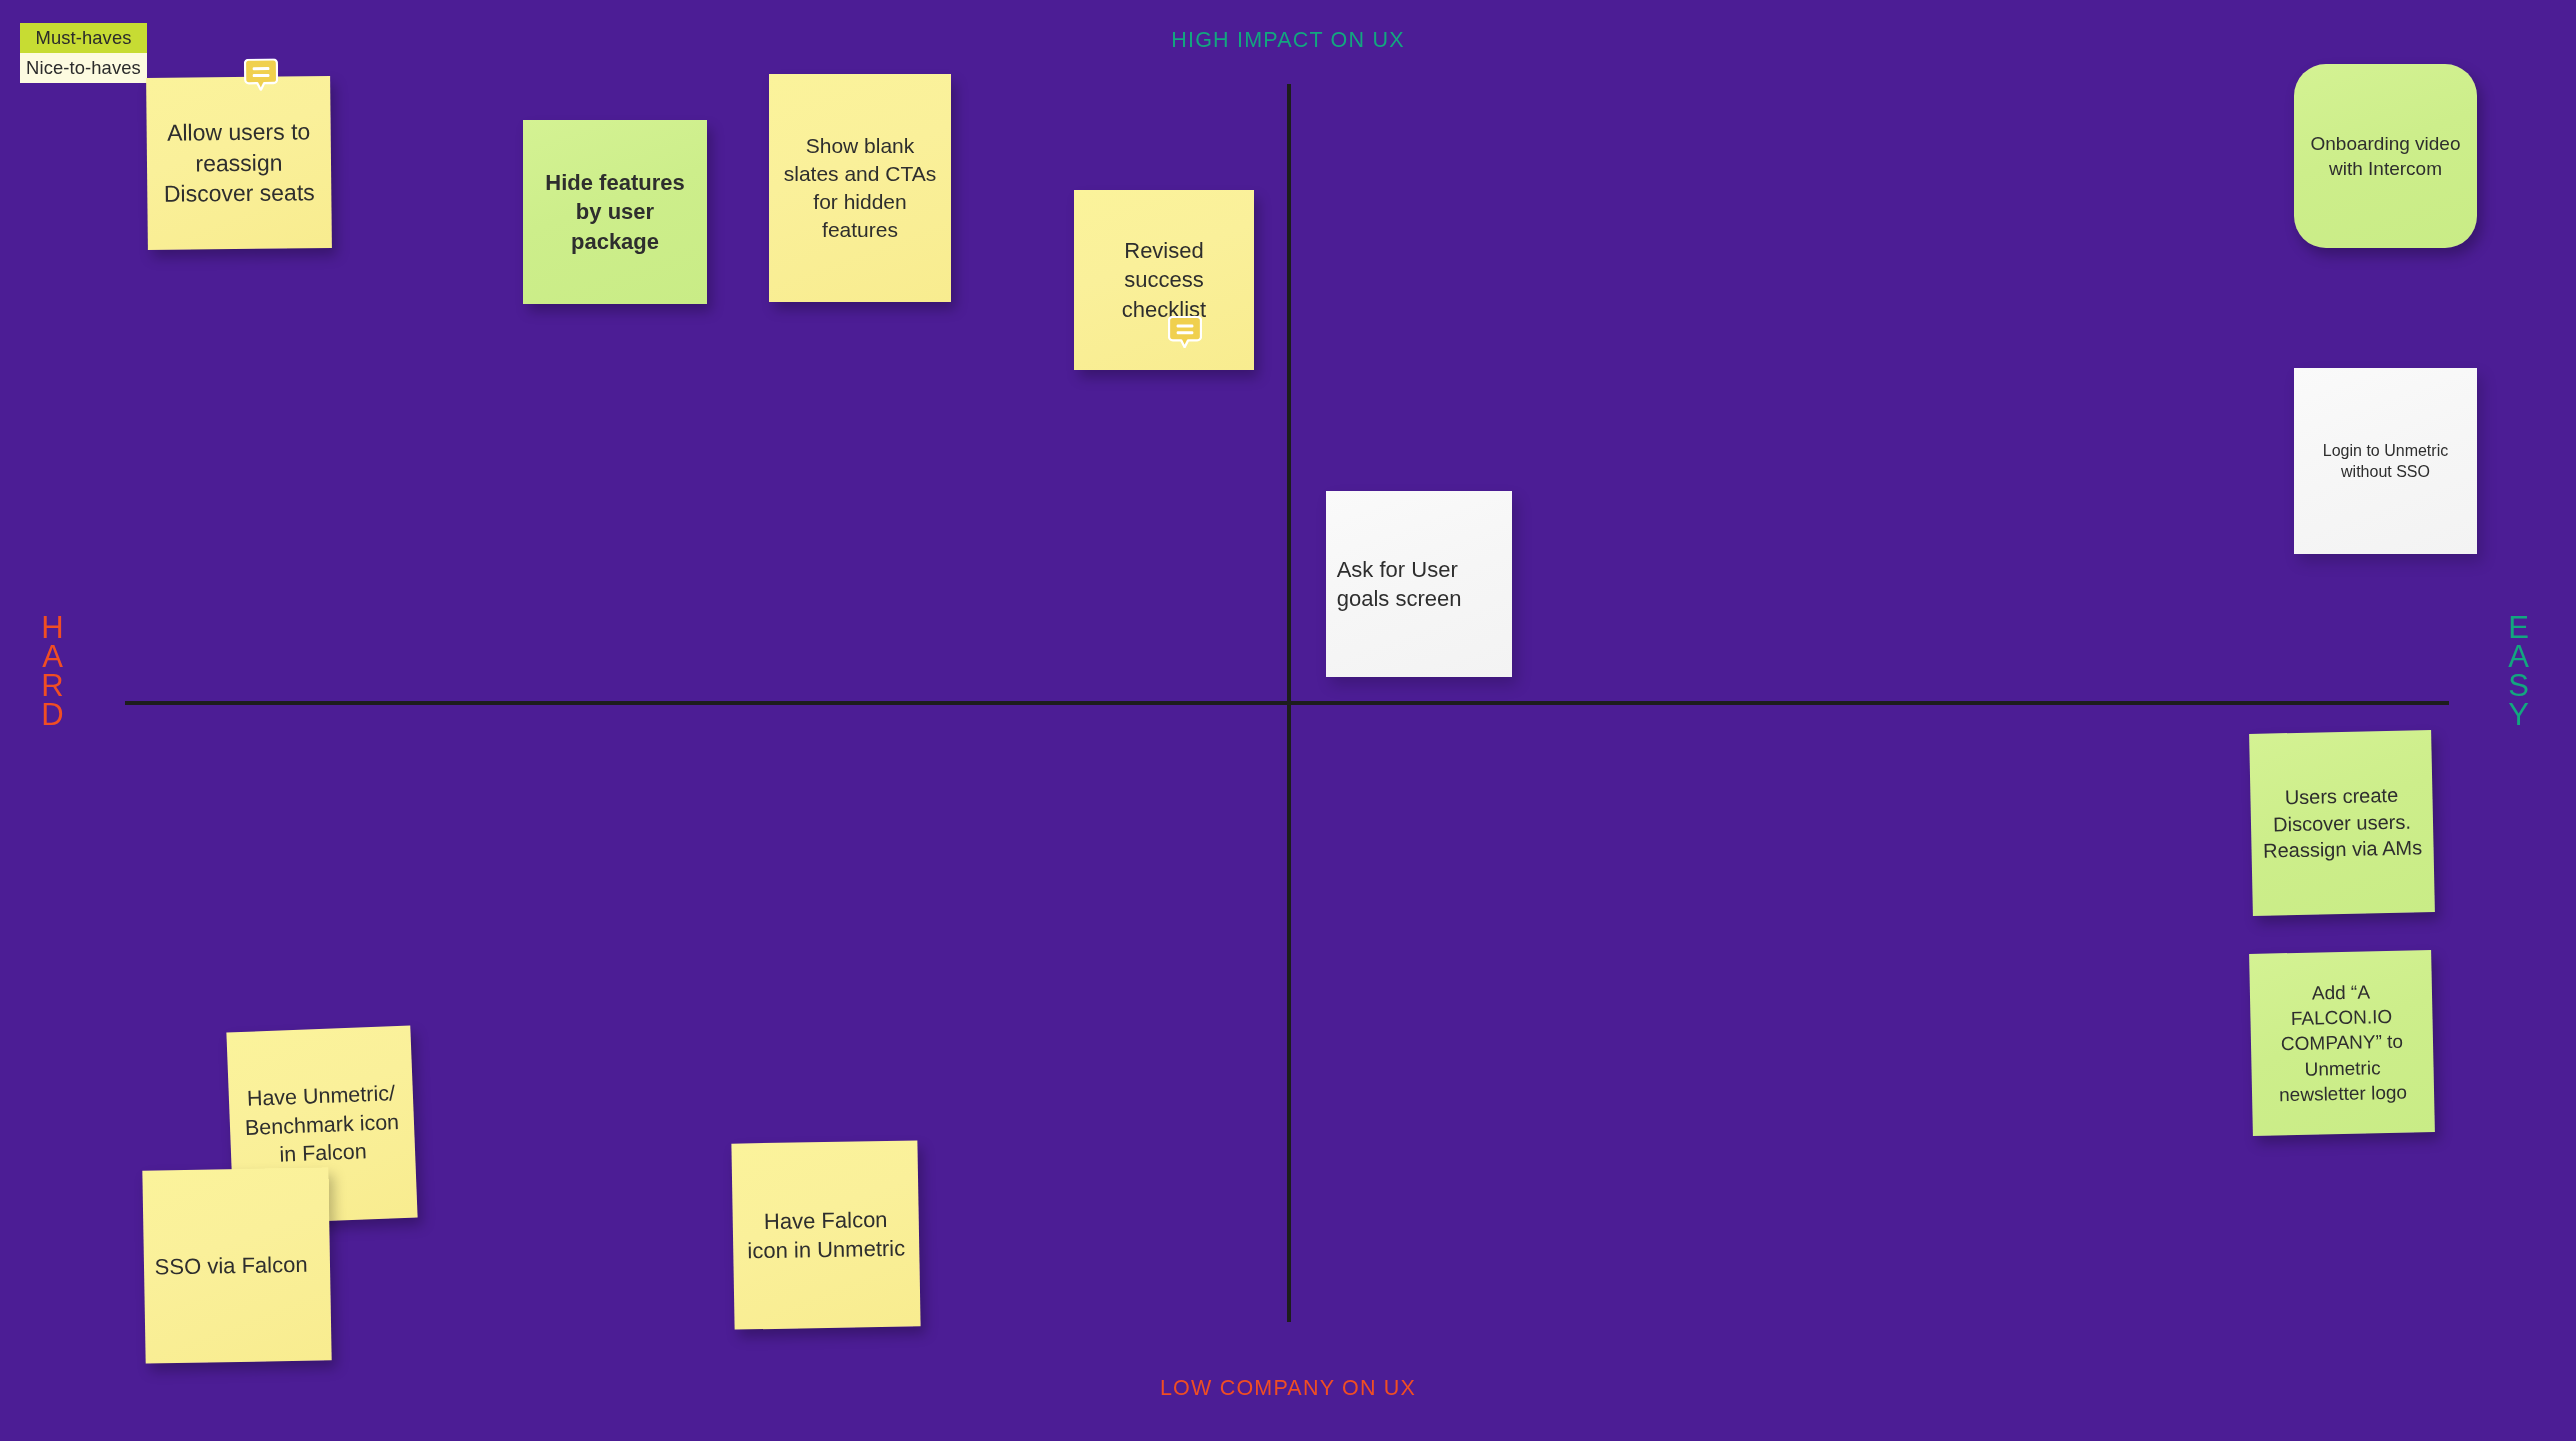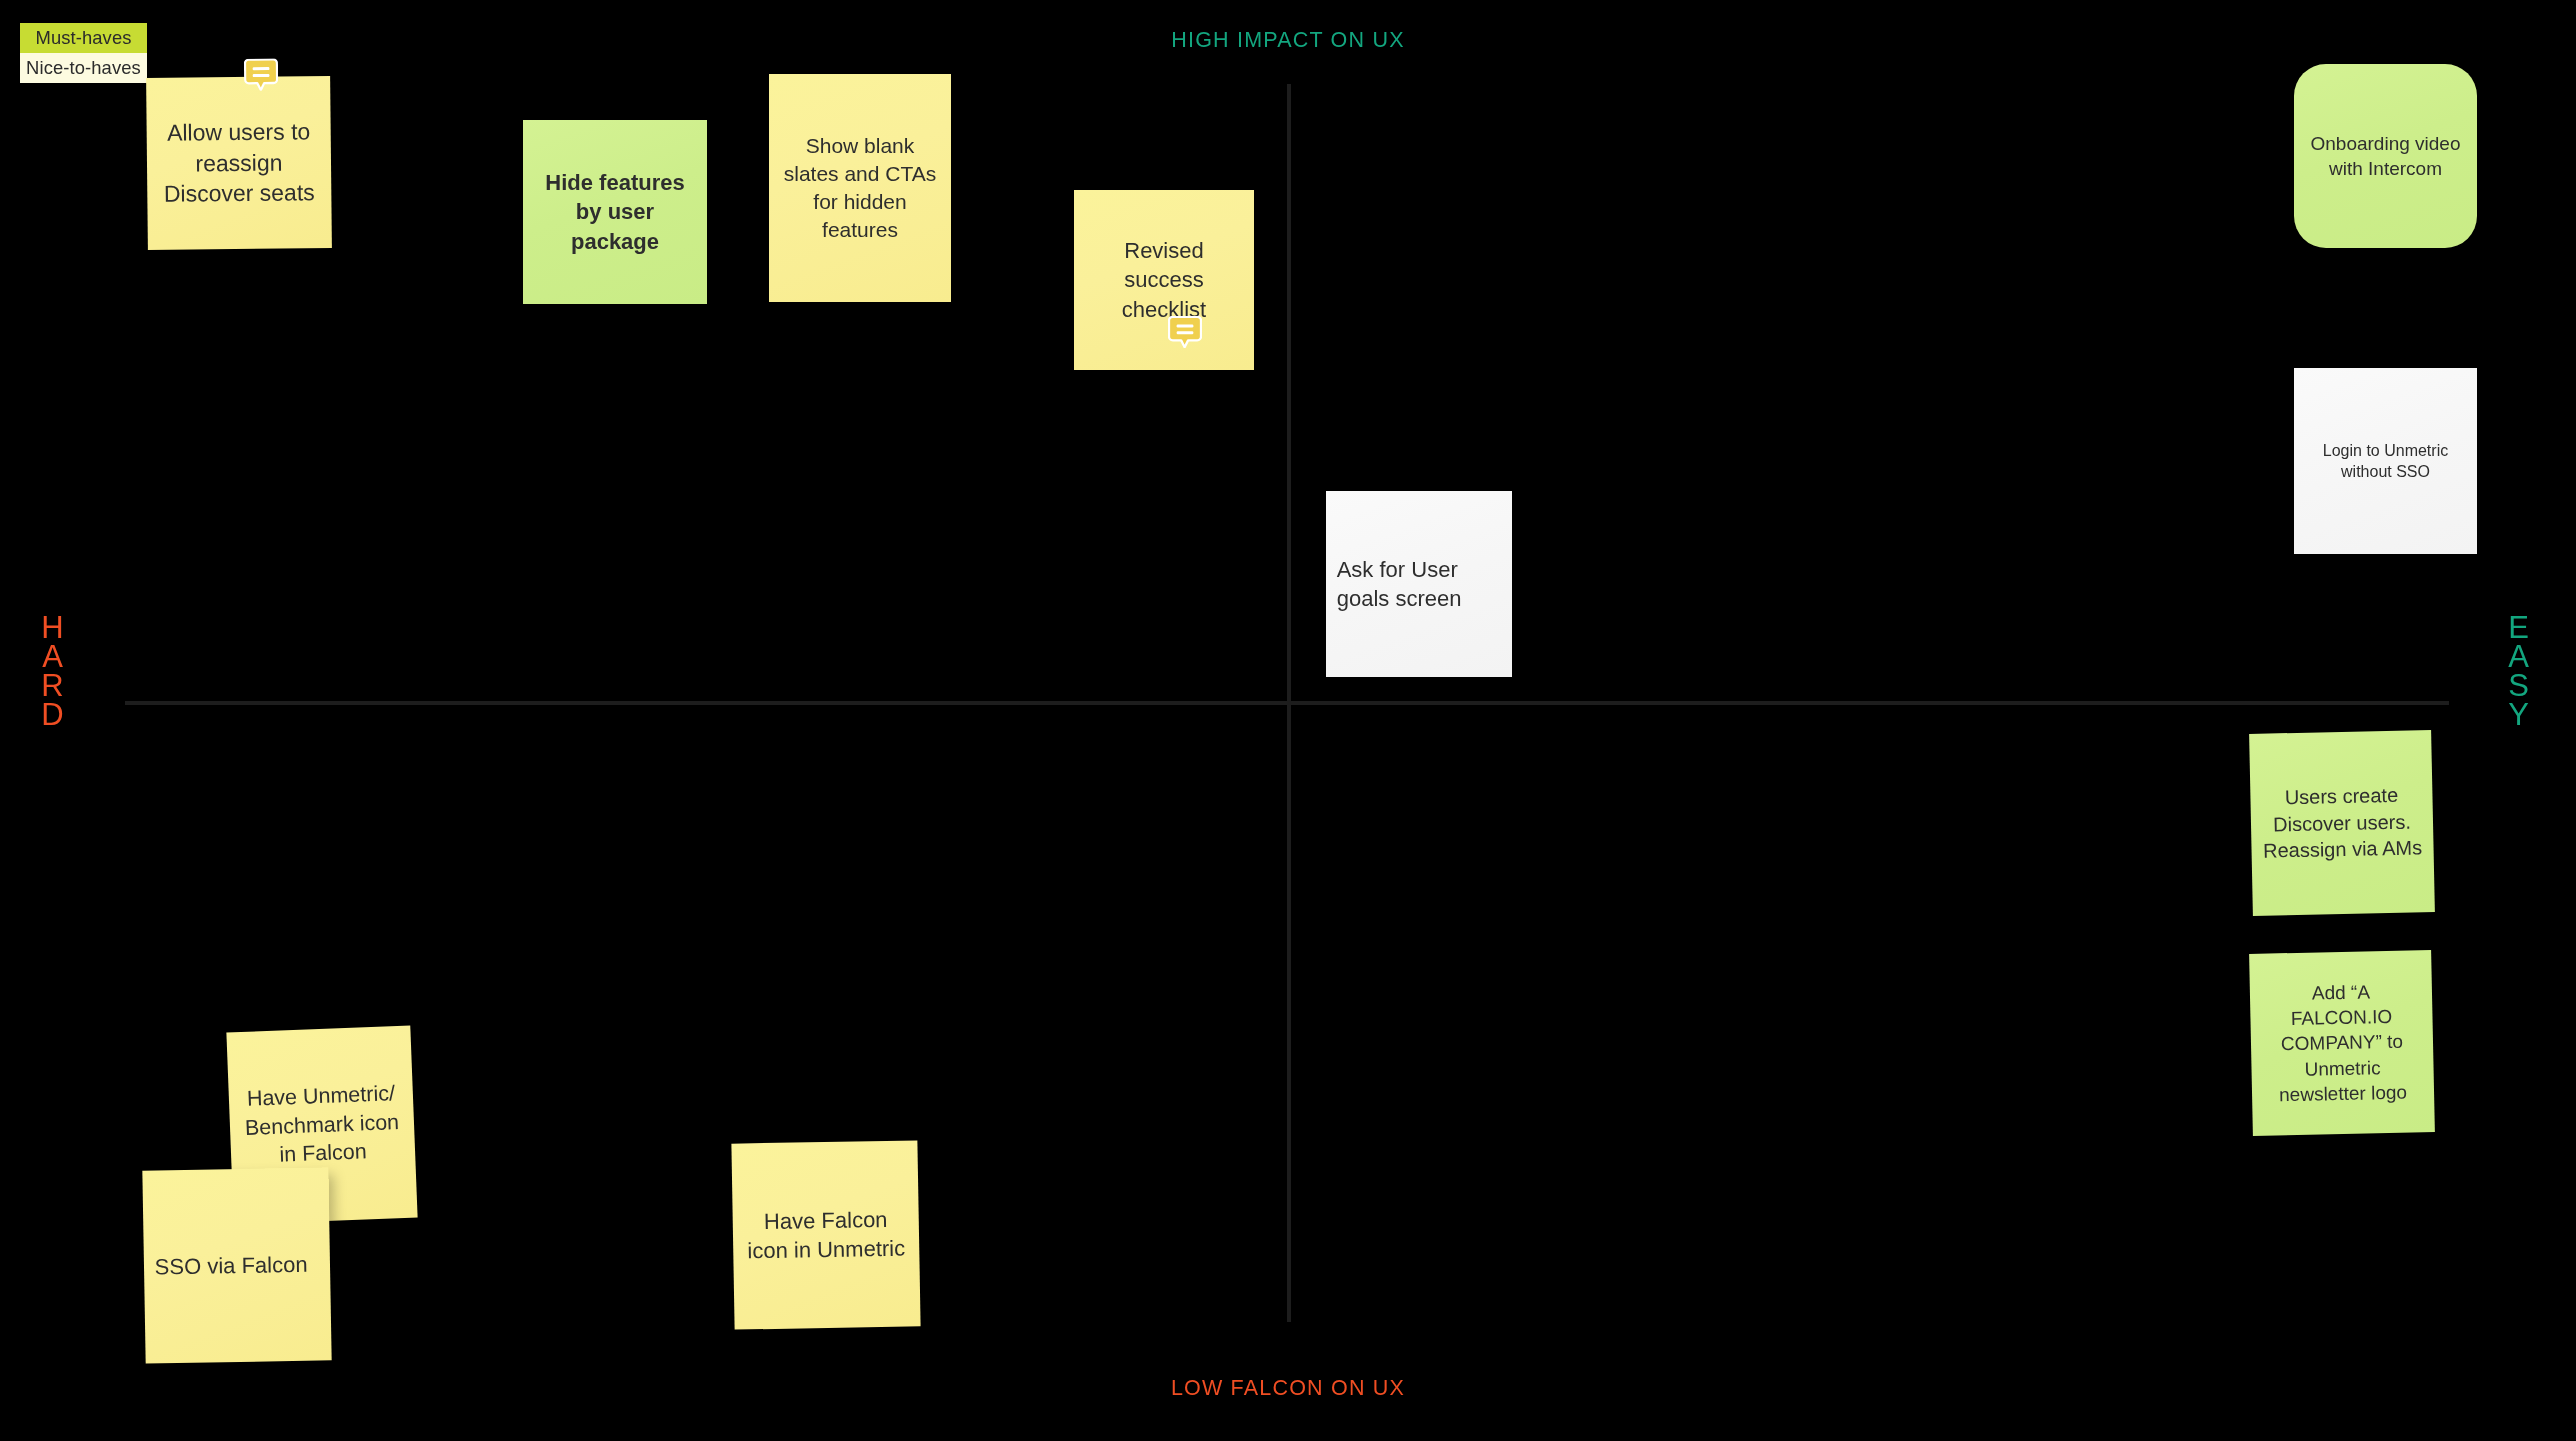--- a/index.html
+++ b/index.html
@@ -9,21 +9,21 @@
     background: #ffffff;
   }
   body {
     font-family: "Liberation Sans", sans-serif;
     -webkit-font-smoothing: antialiased;
   }
   #board {
     position: relative;
     width: 2576px;
     height: 1442px;
-    background: #000000;
+    background: #4c1d95;
     overflow: hidden;
   }
 
   
   .legend {
     position: absolute;
     left: 20px;
     top: 23px;
     width: 127px;
   }
@@ -149,21 +149,21 @@
   <div class="legend">
     <div class="legend-row legend-must">Must-haves</div>
     <div class="legend-row legend-nice">Nice-to-haves</div>
   </div>
 
   <div class="axis-v"></div>
   <div class="axis-h"></div>
 
   <div class="axis-label label-top">HIGH IMPACT ON UX</div>
 
-  <div class="axis-label label-bottom">LOW FALCON ON UX</div>
+  <div class="axis-label label-bottom">LOW COMPANY ON UX</div>
 
   <div class="axis-label label-side label-hard" id="label-hard">
       <span>H</span>
       <span>A</span>
       <span>R</span>
       <span>D</span>
     </div>
 
   <div class="axis-label label-side label-easy" id="label-easy">
       <span>E</span>

